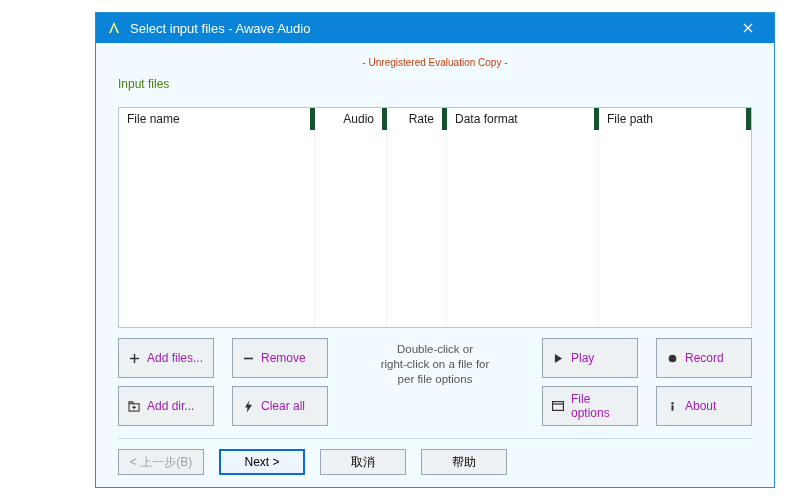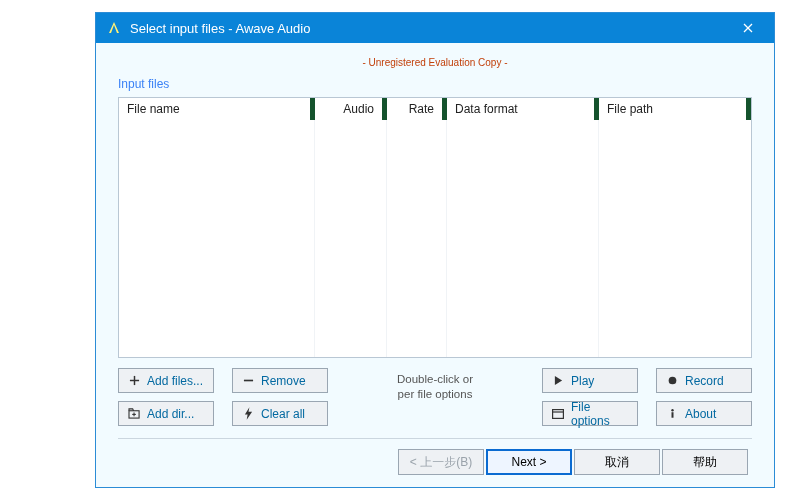--- a/index.html
+++ b/index.html
@@ -64,23 +64,23 @@
     color: #c2410c;
     font-size: 10px;
   }
   .group {
     margin-top: 22px;
     flex: 1;
     display: flex;
     flex-direction: column;
   }
   .group-label {
-    color: #3b82f6;
-    font-size: 12px;
-    margin-bottom: 6px;
+    color: #4d7c0f;
+    font-size: 12px;
+    margin-bottom: 16px;
   }
   .table {
     flex: 1;
     background: #fff;
     border: 1px solid #b9c7d4;
     position: relative;
   }
   .thead {
     display: flex;
     height: 22px;
@@ -115,28 +115,28 @@
     margin-top: 10px;
     align-items: flex-start;
   }
   .bg-col {
     display: flex;
     flex-direction: column;
     gap: 8px;
   }
   .btn {
     width: 96px;
-    height: 25px;
+    height: 40px;
     background: #eef1f4;
     border: 1px solid #9aa6b2;
     display: flex;
     align-items: center;
     padding: 0 8px;
     font-size: 12px;
-    color: #0369a1;
+    color: #a21caf;
     cursor: pointer;
     gap: 6px;
   }
   .btn .icn {
     width: 14px;
     height: 14px;
     display: inline-flex;
     align-items: center;
     justify-content: center;
     flex-shrink: 0;
@@ -150,22 +150,21 @@
     line-height: 1.3;
   }
 
   .hr {
     border: none;
     border-top: 1px solid #cbd6df;
     margin: 12px 0 10px 0;
   }
   .footer {
     display: flex;
-    justify-content: flex-end;
-    gap: 2px;
+    gap: 15px;
     padding-right: 4px;
   }
   .fbtn {
     width: 86px;
     height: 26px;
     background: #eef1f4;
     border: 1px solid #9aa6b2;
     font-size: 12px;
     cursor: pointer;
   }
@@ -258,20 +257,21 @@
               <svg viewBox="0 0 10 14" width="9" height="13">
                   <path d="M6 0 L1 8 L4 8 L3 14 L9 5 L5 5 Z" fill="#333"></path>
                 </svg>
             </span>
             <span>Clear all</span>
           </div>
         </div>
 
         <div class="hint-col">
           <div>Double-click or</div>
+          <div>right-click on a file for</div>
           <div>per file options</div>
         </div>
 
         <div class="bg-col">
           <div class="btn">
             <span class="icn">
               <svg viewBox="0 0 10 12" width="9" height="11">
                   <path d="M1 1 L9 6 L1 11 Z" fill="#333"></path>
                 </svg>
             </span>

